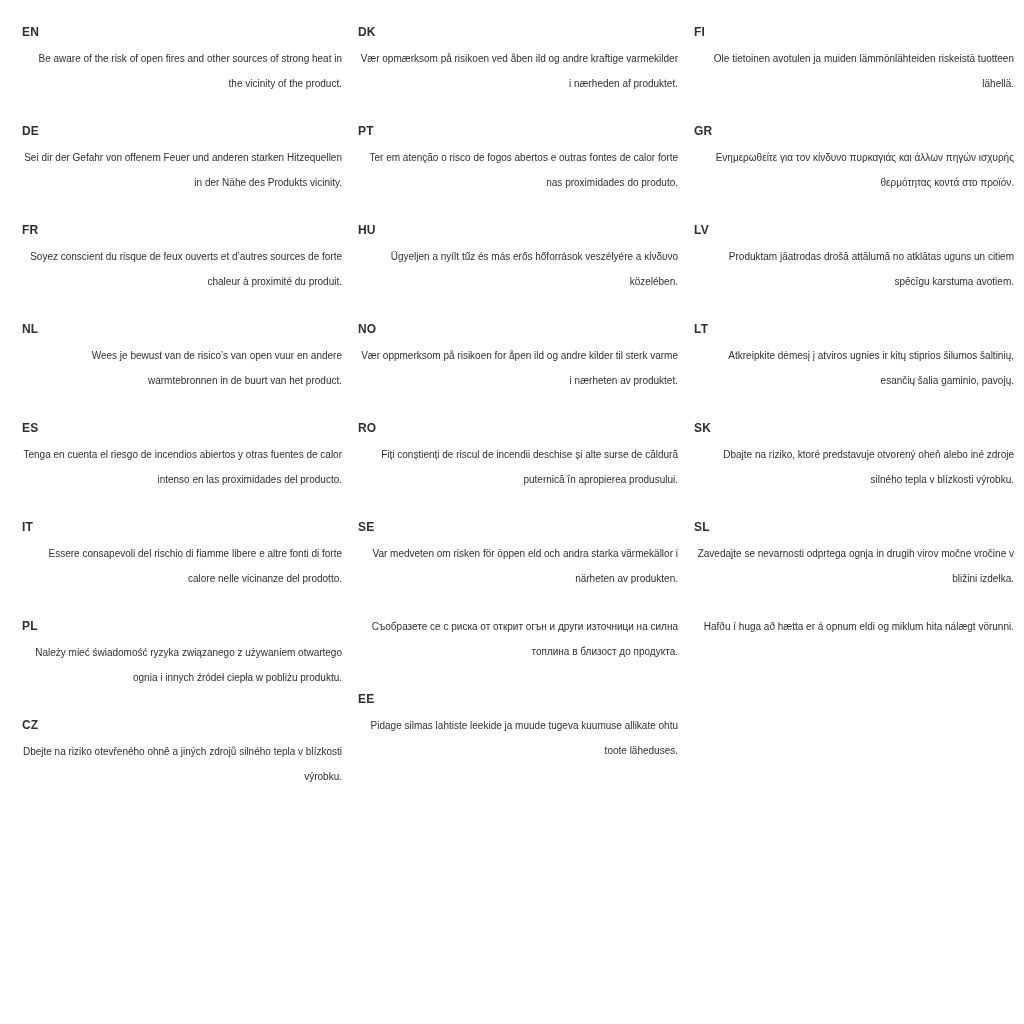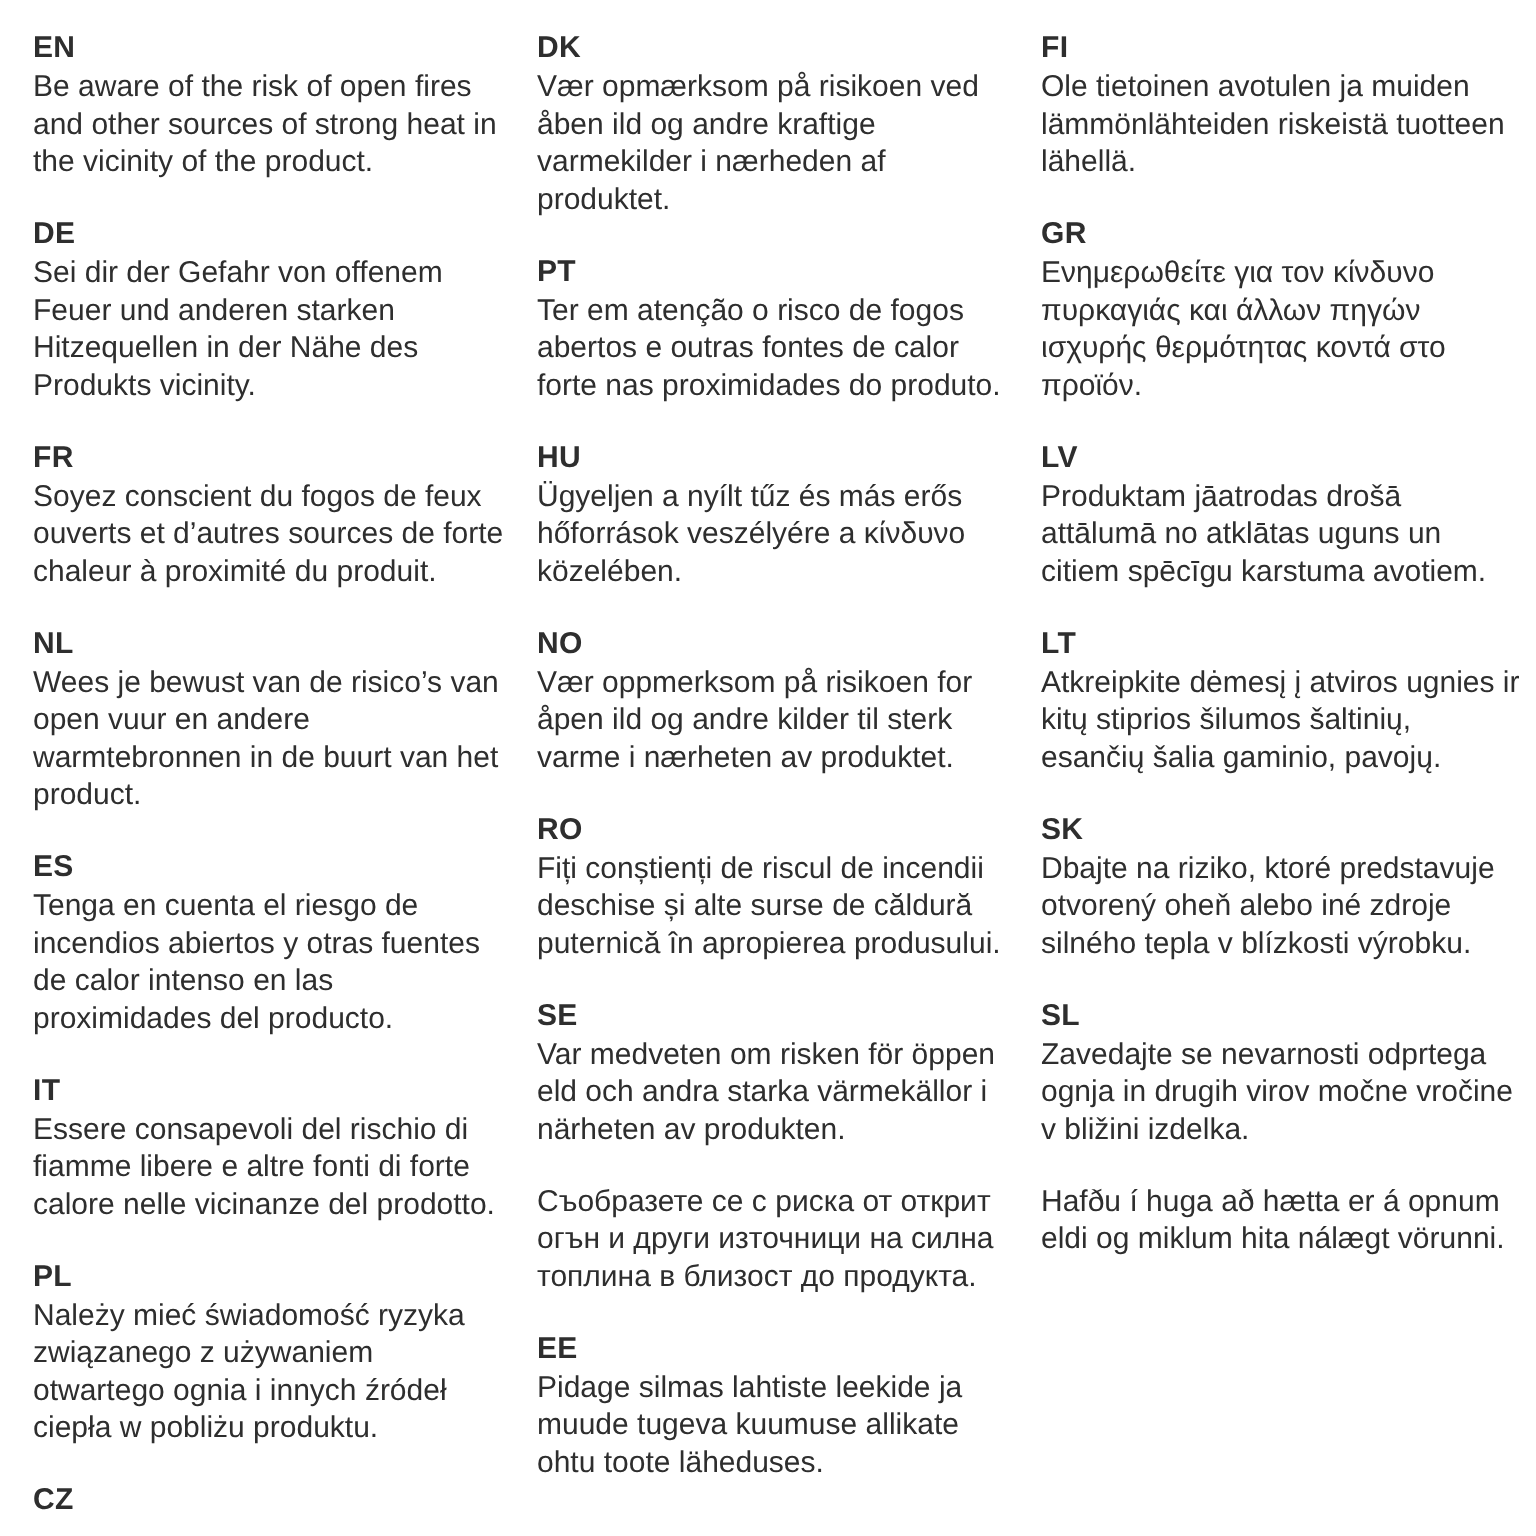--- a/index.html
+++ b/index.html
@@ -23,66 +23,68 @@
   }
   .col {
     width: 320px;
     flex: 0 0 auto;
   }
   .entry {
     margin-bottom: 23px;
   }
   .code {
     font-weight: bold;
-    font-size: 20px;
+    font-size: 12px;
     line-height: 24px;
     margin: 0 0 2px 0;
     letter-spacing: 0.2px;
   }
   .text {
-    font-size: 20px;
+    font-size: 10px;
     line-height: 25px;
     margin: 0;
+    text-align: right;
   }
 </style>
 </head>
 <body>
 
 <div class="page">
   <div class="col">
       <div class="entry">
         <div class="code">EN</div>
         <p class="text">Be aware of the risk of open fires and other sources of strong heat in the vicinity of the product.</p>
       </div>
       <div class="entry">
         <div class="code">DE</div>
         <p class="text">Sei dir der Gefahr von offenem Feuer und anderen starken Hitzequellen in der Nähe des Produkts vicinity.</p>
       </div>
       <div class="entry">
         <div class="code">FR</div>
-        <p class="text">Soyez conscient du fogos de feux ouverts et d’autres sources de forte chaleur à proximité du produit.</p>
+        <p class="text">Soyez conscient du risque de feux ouverts et d’autres sources de forte chaleur à proximité du produit.</p>
       </div>
       <div class="entry">
         <div class="code">NL</div>
         <p class="text">Wees je bewust van de risico’s van open vuur en andere warmtebronnen in de buurt van het product.</p>
       </div>
       <div class="entry">
         <div class="code">ES</div>
         <p class="text">Tenga en cuenta el riesgo de incendios abiertos y otras fuentes de calor intenso en las proximidades del producto.</p>
       </div>
       <div class="entry">
         <div class="code">IT</div>
         <p class="text">Essere consapevoli del rischio di fiamme libere e altre fonti di forte calore nelle vicinanze del prodotto.</p>
       </div>
       <div class="entry">
         <div class="code">PL</div>
         <p class="text">Należy mieć świadomość ryzyka związanego z używaniem otwartego ognia i innych źródeł ciepła w pobliżu produktu.</p>
       </div>
       <div class="entry">
         <div class="code">CZ</div>
+        <p class="text">Dbejte na riziko otevřeného ohně a jiných zdrojů silného tepla v blízkosti výrobku.</p>
       </div>
     </div>
   <div class="col">
       <div class="entry">
         <div class="code">DK</div>
         <p class="text">Vær opmærksom på risikoen ved åben ild og andre kraftige varmekilder i nærheden af produktet.</p>
       </div>
       <div class="entry">
         <div class="code">PT</div>
         <p class="text">Ter em atenção o risco de fogos abertos e outras fontes de calor forte nas proximidades do produto.</p>

